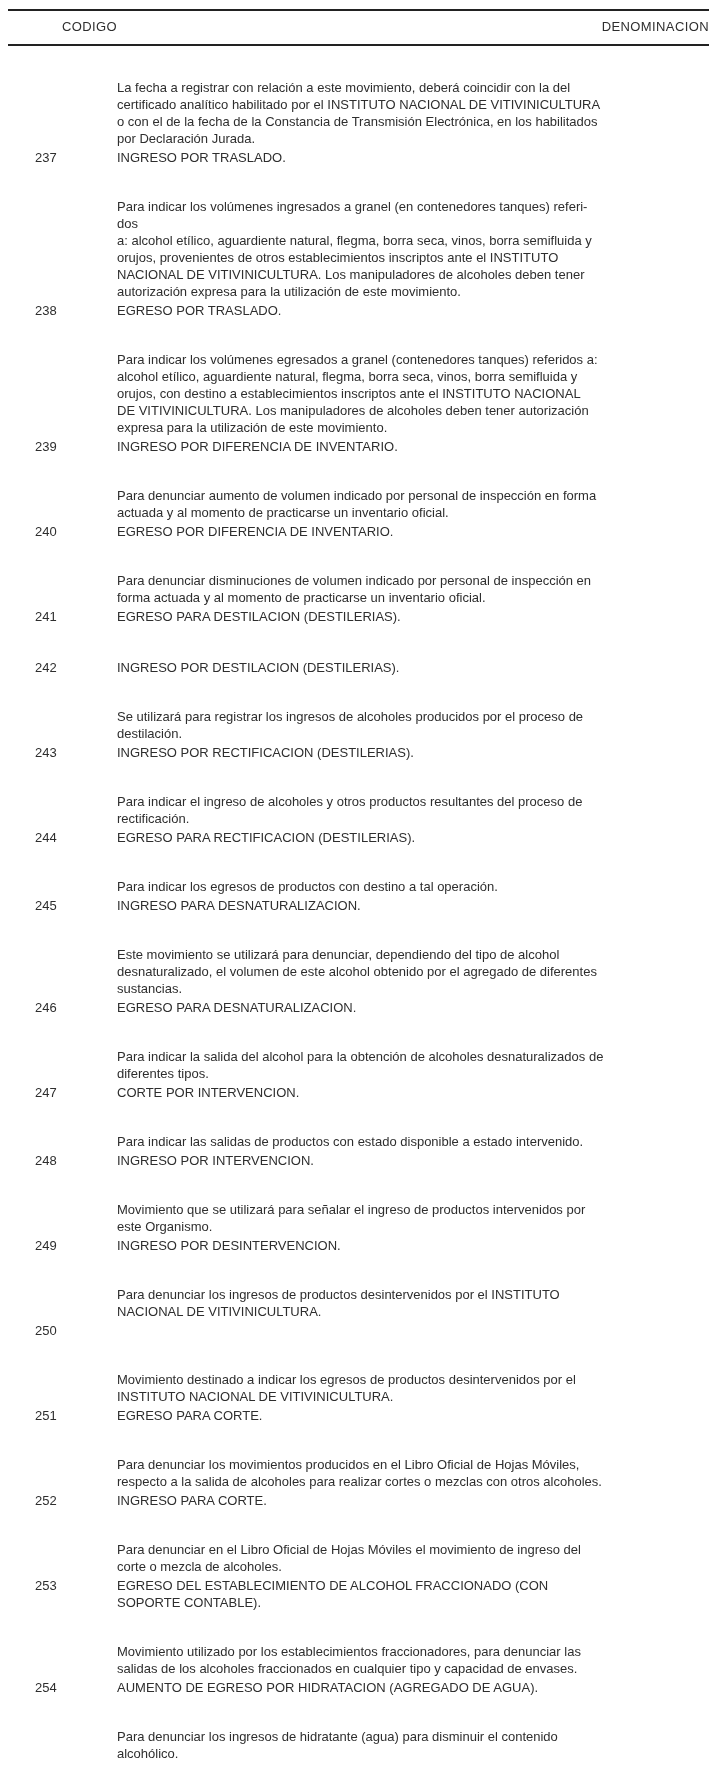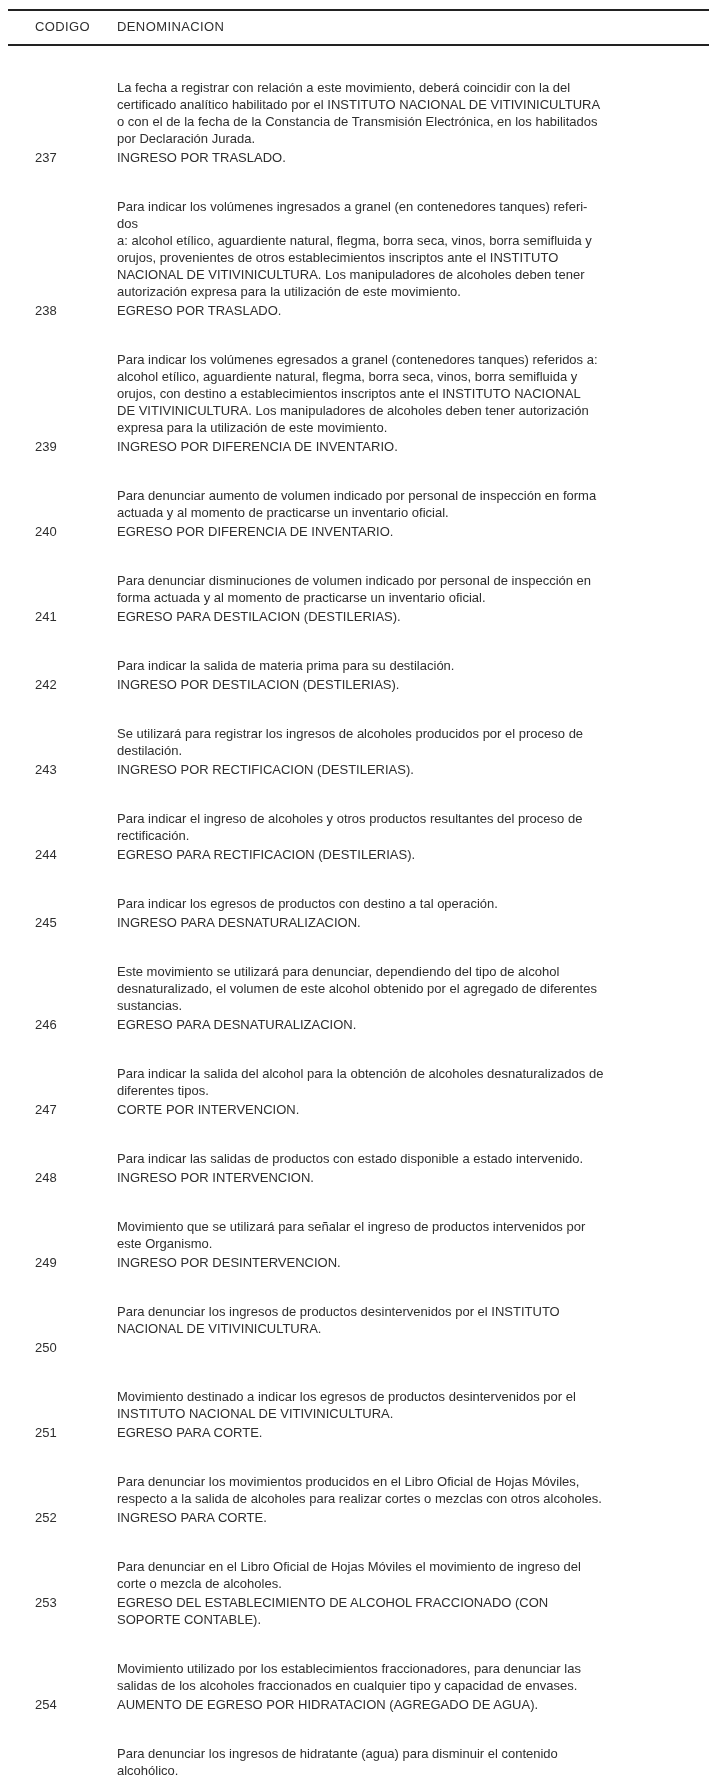--- a/index.html
+++ b/index.html
@@ -20,20 +20,21 @@
   .table-header {
     display: grid;
     grid-template-columns: 27px 82px 1fr;
     margin: 9px 9px 0 8px;
     border-top: 2px solid #222222;
     border-bottom: 2px solid #222222;
     padding: 7px 0 9px 0;
     font-size: 13px;
     line-height: 17px;
     letter-spacing: 0.4px;
+    text-align: right;
   }
   .row {
     display: grid;
     grid-template-columns: 82px 1fr;
     padding-left: 35px;
     padding-right: 16px;
     font-size: 13px;
     line-height: 17px;
   }
   .intro { margin-top: 33px; }
@@ -117,21 +118,20 @@
     </div>
   </div>
 
   <div class="entry">
     <div class="row head">
       <div class="code">241</div>
       <div class="text">EGRESO PARA DESTILACION (DESTILERIAS).</div>
     </div>
     <div class="row desc">
       <div class="code"></div>
-      <div class="text">Para indicar la salida de materia prima para su destilación.</div>
     </div>
   </div>
 
   <div class="entry">
     <div class="row head">
       <div class="code">242</div>
       <div class="text">INGRESO POR DESTILACION (DESTILERIAS).</div>
     </div>
     <div class="row desc">
       <div class="code"></div>

